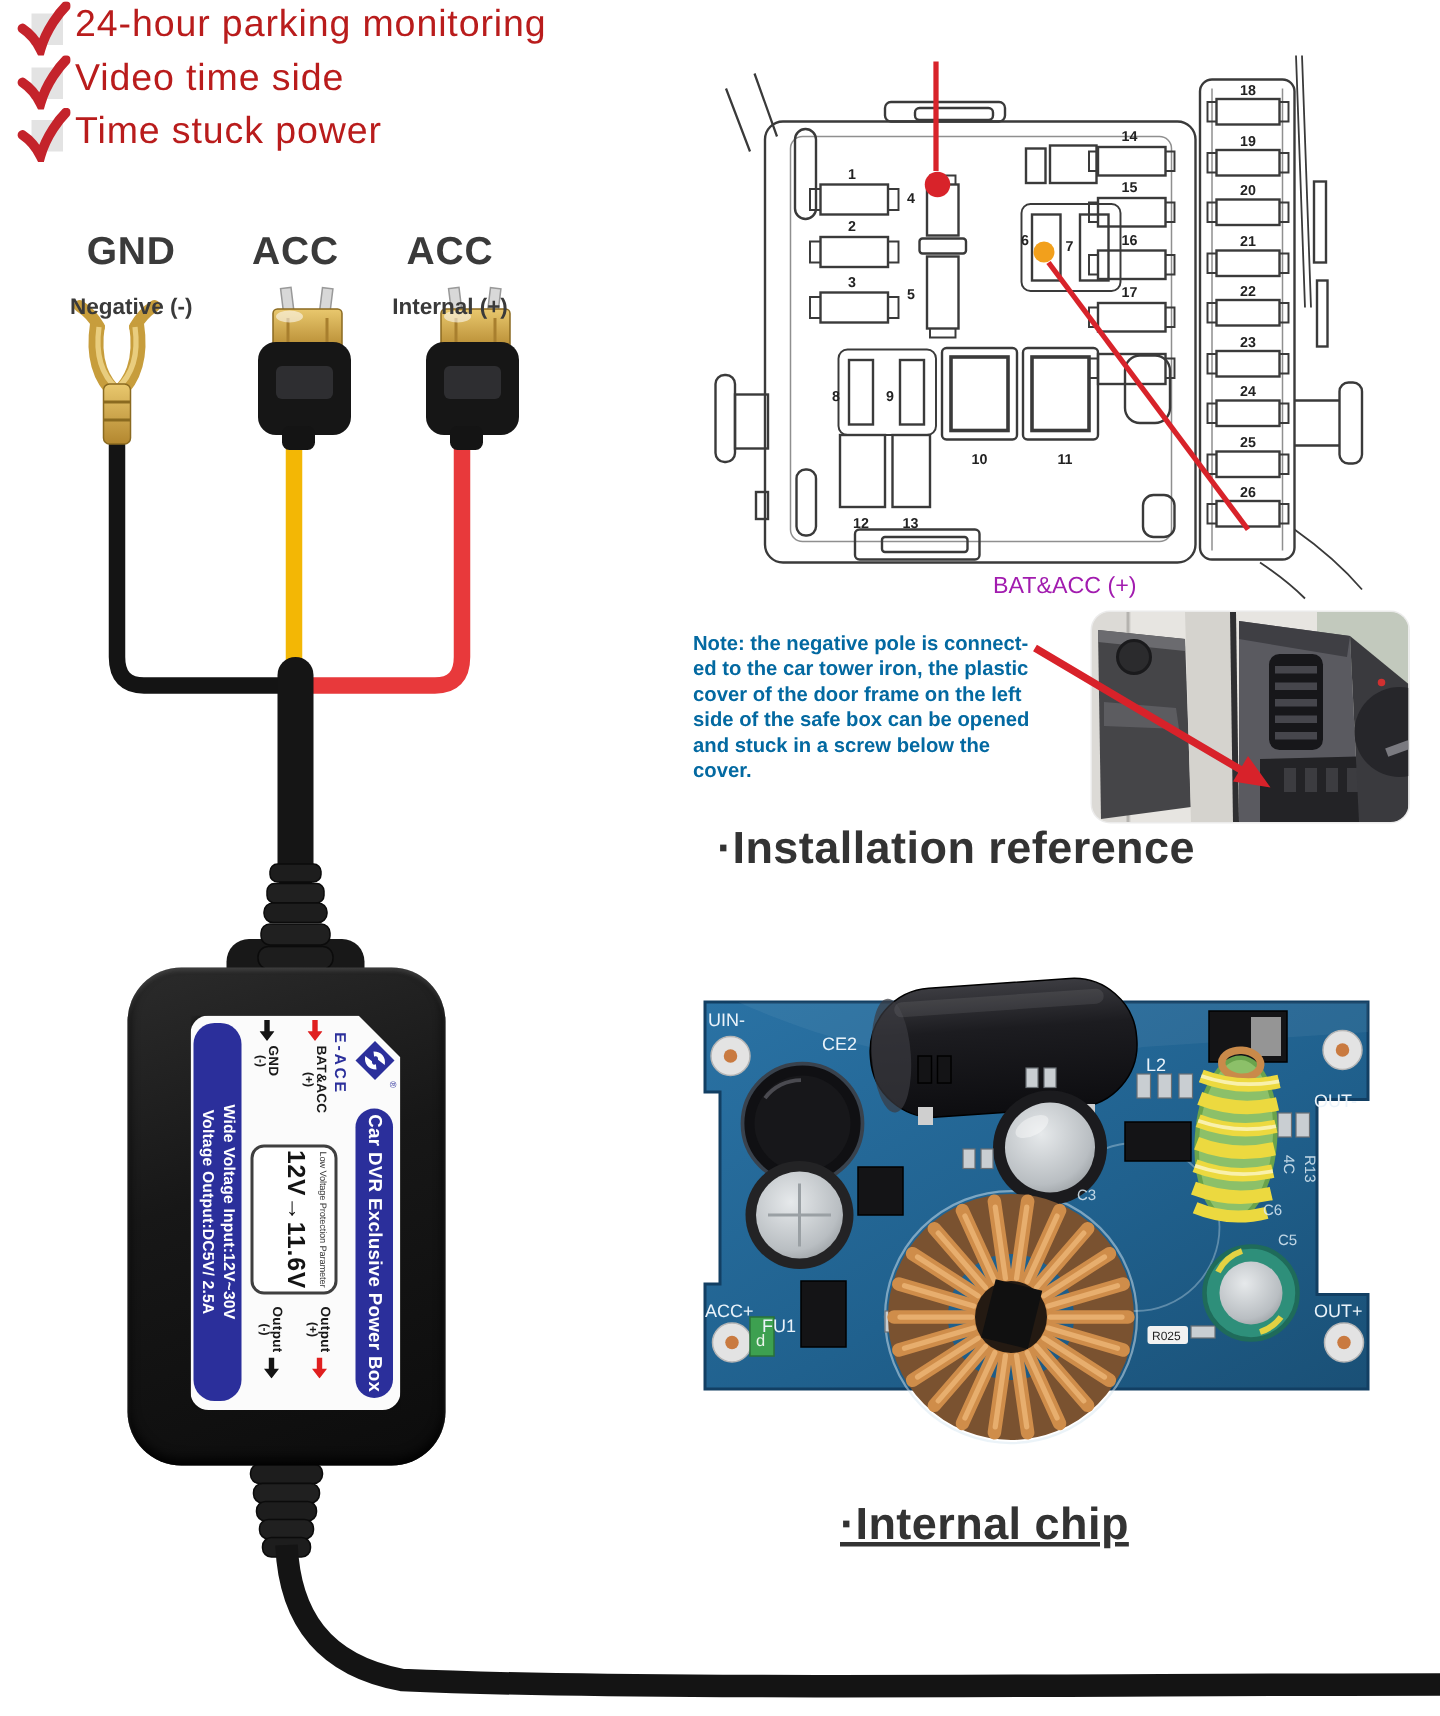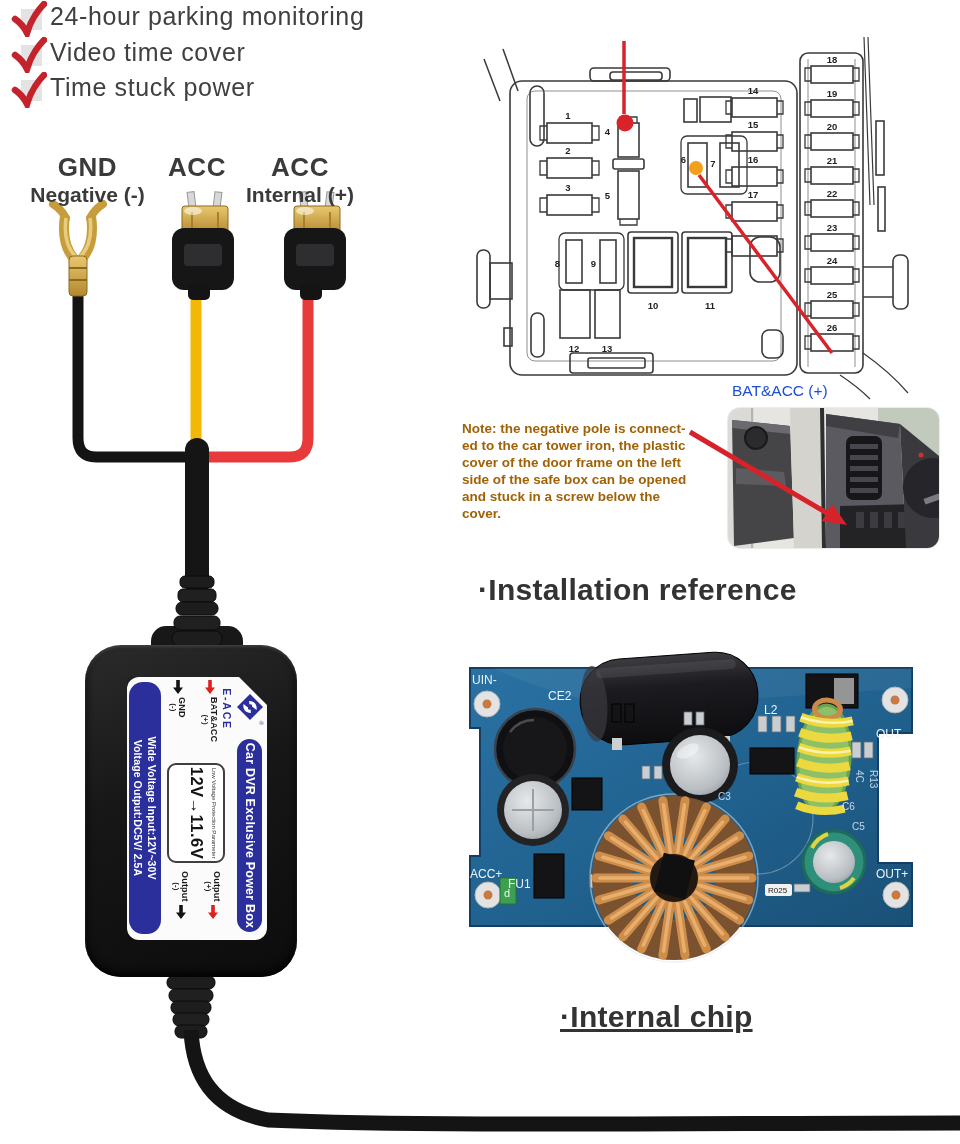--- a/index.html
+++ b/index.html
@@ -6,26 +6,26 @@
   html,body { width:960px; height:1144px; }
   body { position:relative; background:#ffffff; overflow:hidden;
          font-family:"Liberation Sans", sans-serif; }
   svg { display:block; }
   .abs { position:absolute; }
 
   
   .feat { position:absolute; left:8px; height:36px; }
   .feat .chk-bg { position:absolute; left:13px; top:9px; width:21px; height:21px; background:#e3e3e3; }
   .feat svg { position:absolute; left:3px; top:1px; }
-  .feat .feat-text { position:absolute; left:42px; top:2px; font-size:25px; letter-spacing:.6px; color:#404040; white-space:nowrap; }
+  .feat .feat-text { position:absolute; left:42px; top:2px; font-size:25px; letter-spacing:.6px; color:#b91c1c; white-space:nowrap; }
 
   
   .wlbl { position:absolute; text-align:center; color:#3a3a3a; }
   .wlbl .big { font-size:26px; font-weight:700; letter-spacing:.5px; }
-  .wlbl .sub { font-size:21px; font-weight:700; margin-top:0; }
+  .wlbl .sub { font-size:15px; font-weight:700; margin-top:13px; }
 
   
   .device-box { position:absolute; left:85px; top:645px; width:212px; height:332px;
     background:linear-gradient(160deg,#2b2b2b,#171717 42%,#0c0c0c);
     border-radius:36px; box-shadow:inset 0 2px 3px rgba(255,255,255,.14), inset 0 -4px 8px #000; z-index:3; }
   .device-label { position:absolute; left:42px; top:32px; width:140px; height:263px;
     background:#fbfbfb; border-radius:12px;
     clip-path:polygon(0 0, 112px 0, 140px 28px, 140px 263px, 0 263px);
     box-shadow:0 0 6px rgba(0,0,0,.55); }
   .label-inner { position:absolute; left:0; top:0; width:263px; height:140px;
@@ -46,24 +46,24 @@
   .port-bat { left:3px; top:48px; }
   .port-gnd { left:3px; top:80px; }
   .port-out-pos { left:194px; top:45px; }
   .port-out-neg { left:194px; top:77px; }
   .prot-box { left:86px; top:42px; width:100px; height:58px; border:2px solid #3f3f3f; border-radius:9px; background:#fff; }
   .prot-caption { font-size:6.2px; color:#333; text-align:center; white-space:nowrap; margin-top:5px; letter-spacing:-.1px; }
   .prot-value { font-size:16.5px; font-weight:700; color:#141414; text-align:center; margin-top:5px; letter-spacing:.5px; }
 
   
   .note { position:absolute; left:462px; top:420px; width:240px; font-size:13.5px; font-weight:700;
-    color:#a16207; line-height:17px; white-space:pre-line; z-index:4; }
-  .callout { position:absolute; left:732px; top:382px; font-size:15.5px; color:#1d4ed8; z-index:4; }
+    color:#0369a1; line-height:17px; white-space:pre-line; z-index:4; }
+  .callout { position:absolute; left:662px; top:382px; font-size:15.5px; color:#a21caf; z-index:4; }
   .section-heading { position:absolute; font-size:30px; font-weight:700; color:#333333; letter-spacing:.3px; z-index:4; }
-  #heading-install { left:478px; top:573px; }
+  #heading-install { left:478px; top:549px; }
   #heading-internal { left:560px; top:1000px;text-decoration:underline; }
 
   
   .photo { position:absolute; left:728px; top:408px; width:211px; height:140px; border-radius:12px;
     overflow:hidden; z-index:2; box-shadow:0 0 0 1px rgba(0,0,0,.08); }
 
   .fnum { font-size:9.5px; font-weight:700; fill:#222; }
   .pcb-lbl { fill:#eaf3fa; font-size:12px; }
   .pcb-lbl-sm { fill:#dcebf5; font-size:10px; opacity:.85; }
 </style>
@@ -143,21 +143,21 @@
     <svg width="36" height="36">
       <path d="M4,18 C10,22 14,28 16,32 C20,18 29,7 33,3" stroke="#c4232b" stroke-width="6.5" fill="none" stroke-linecap="round"></path>
     </svg>
     <span class="feat-text">24-hour parking monitoring</span>
   </div>
   <div class="feat" style="top:36px">
     <div class="chk-bg"></div>
     <svg width="36" height="36">
       <path d="M4,18 C10,22 14,28 16,32 C20,18 29,7 33,3" stroke="#c4232b" stroke-width="6.5" fill="none" stroke-linecap="round"></path>
     </svg>
-    <span class="feat-text">Video time cover</span>
+    <span class="feat-text">Video time side</span>
   </div>
   <div class="feat" style="top:71px">
     <div class="chk-bg"></div>
     <svg width="36" height="36">
       <path d="M4,18 C10,22 14,28 16,32 C20,18 29,7 33,3" stroke="#c4232b" stroke-width="6.5" fill="none" stroke-linecap="round"></path>
     </svg>
     <span class="feat-text">Time stuck power</span>
   </div>
 </div>
 

